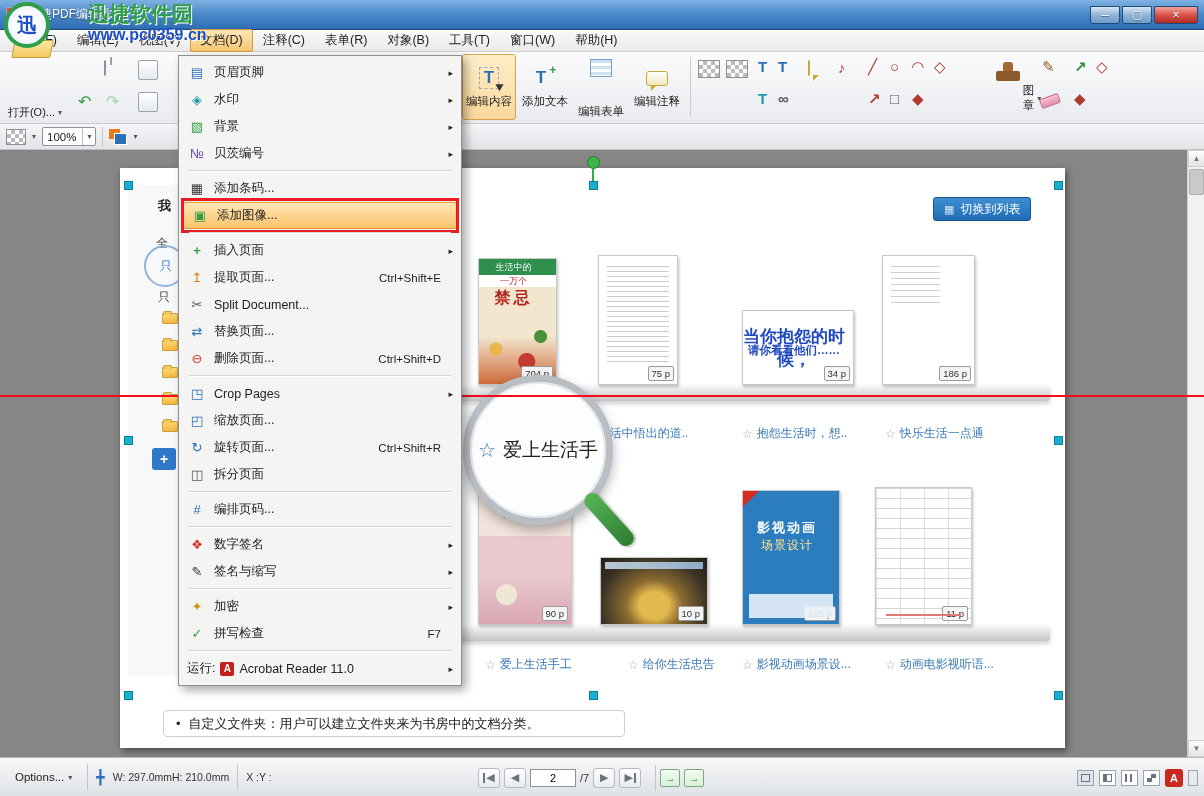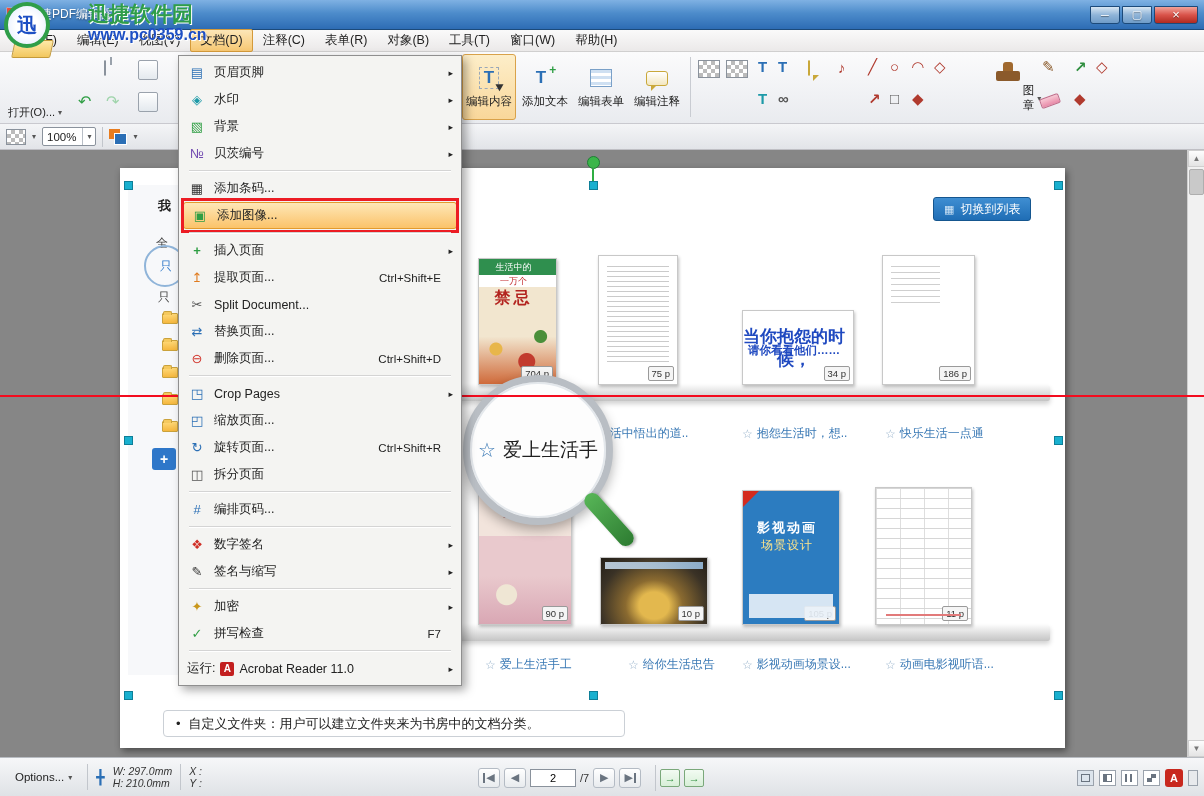--- a/index.html
+++ b/index.html
@@ -194,21 +194,21 @@
     border:1px solid #aeaeae; border-radius:2px; }
 
   
   .statusbar { position:relative; height:39px; background:linear-gradient(#f6f7f9,#dfe2e6);
     border-top:1px solid #b8bcc2; display:flex; align-items:center; padding:0 8px; font-size:11px; }
   .sb-left { display:flex; align-items:center; gap:8px; }
   .sb-options { display:flex; align-items:center; gap:4px; padding:3px 6px; border:1px solid transparent;
     border-radius:2px; font-size:11.5px; }
   .sb-sep { width:1px; height:26px; background:#c2c6cc; }
   .sb-move { color:#2b6fb5; font-size:14px; font-weight:bold; }
-  .sb-dims { display:flex; flex-direction:column; line-height:12px; font-size:10.5px; color:#333;font-style:italic; }
+  .sb-dims { display:flex; flex-direction:row; line-height:12px; font-size:10.5px; color:#333; }
   .sb-nav { position:absolute; left:478px; top:0; height:39px; display:flex; align-items:center; gap:4px; }
   .navb { width:22px; height:20px; border:1px solid #b4bbc4; border-radius:3px;
     background:linear-gradient(#fff,#e8ebee); display:flex; align-items:center; justify-content:center;
     color:#6a7480; font-size:11px; }
   .navb.first::before { content:""; width:2px; height:10px; background:currentColor; margin-right:1px; }
   .navb.last::after  { content:""; width:2px; height:10px; background:currentColor; margin-left:1px; }
   .sb-page { width:46px; height:18px; border:1px solid #8a929c; text-align:center; font-size:11px;
     font-family:inherit; }
   .sb-total { color:#333; }
   .sb-green { width:20px; height:18px; border:1px solid #7aa87a; border-radius:2px; color:#2f8f3f;
@@ -301,21 +301,21 @@
           <span class="eico-t">T</span>
         </span>
       <span>编辑内容</span>
     </div>
     <div class="tb-abs edit-btn" style="left:518px;top:2px;">
       <span class="eico">
           <span class="eico-t2">T</span>
         </span>
       <span>添加文本</span>
     </div>
-    <div class="tb-abs edit-btn" style="left:574px;top:2px;">
+    <div class="tb-abs edit-btn" style="left:574px;top:2px;justify-content:space-between;">
       <span class="eico">
           <span class="eico-form"></span>
         </span>
       <span>编辑表单</span>
     </div>
     <div class="tb-abs edit-btn" style="left:630px;top:2px;">
       <span class="eico">
           <span class="eico-comment"></span>
         </span>
       <span>编辑注释</span>

